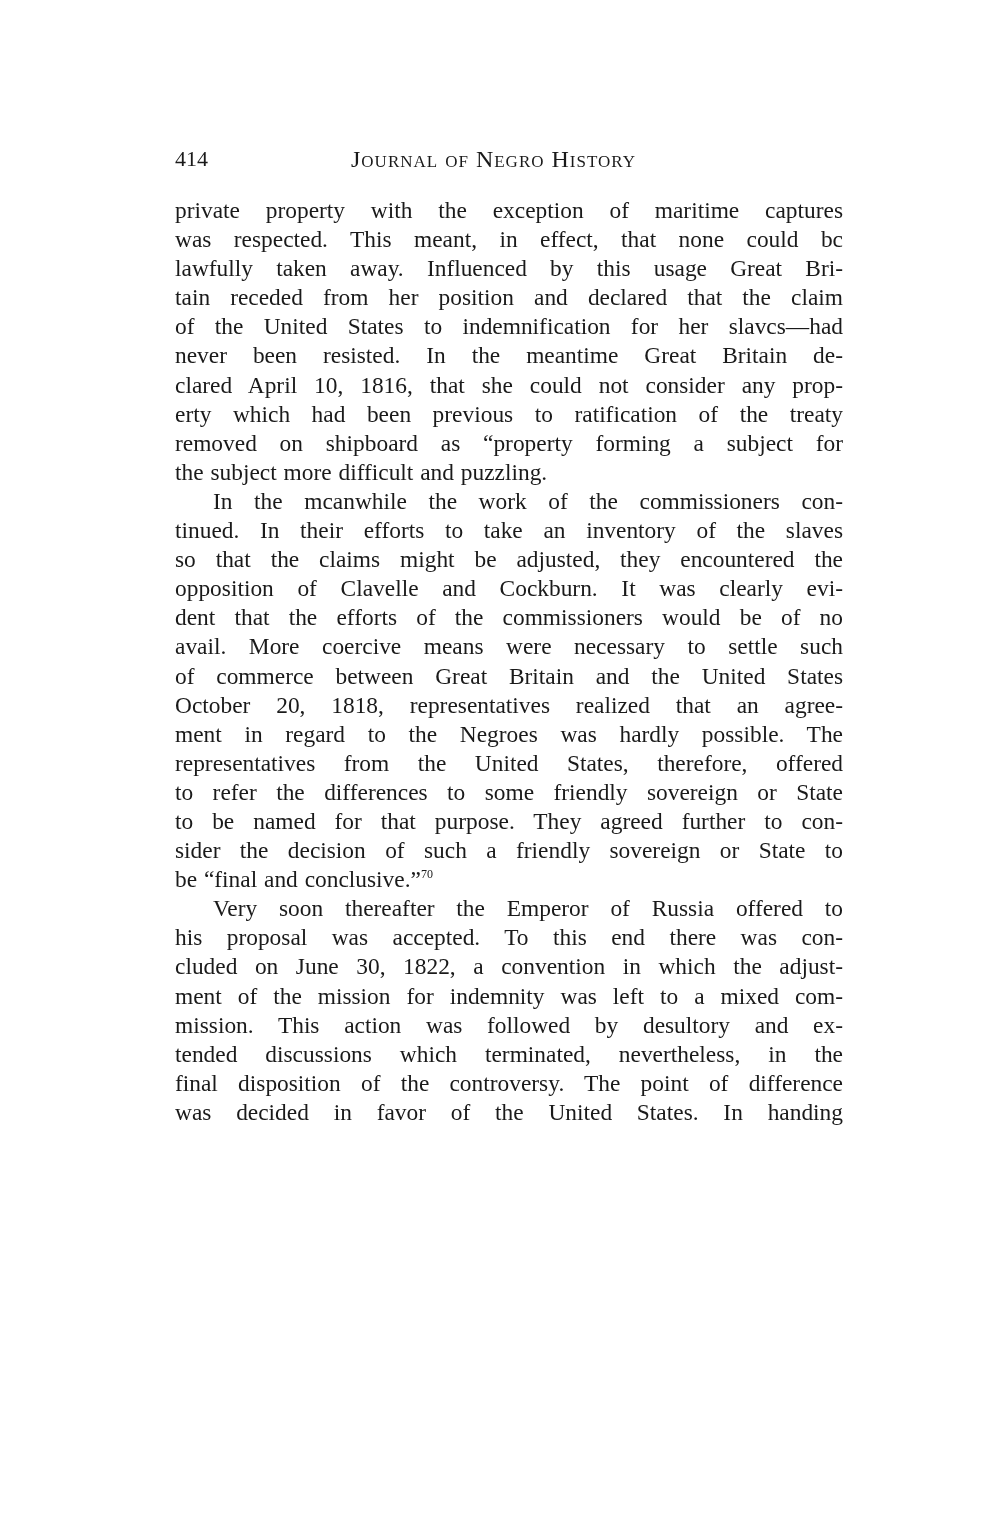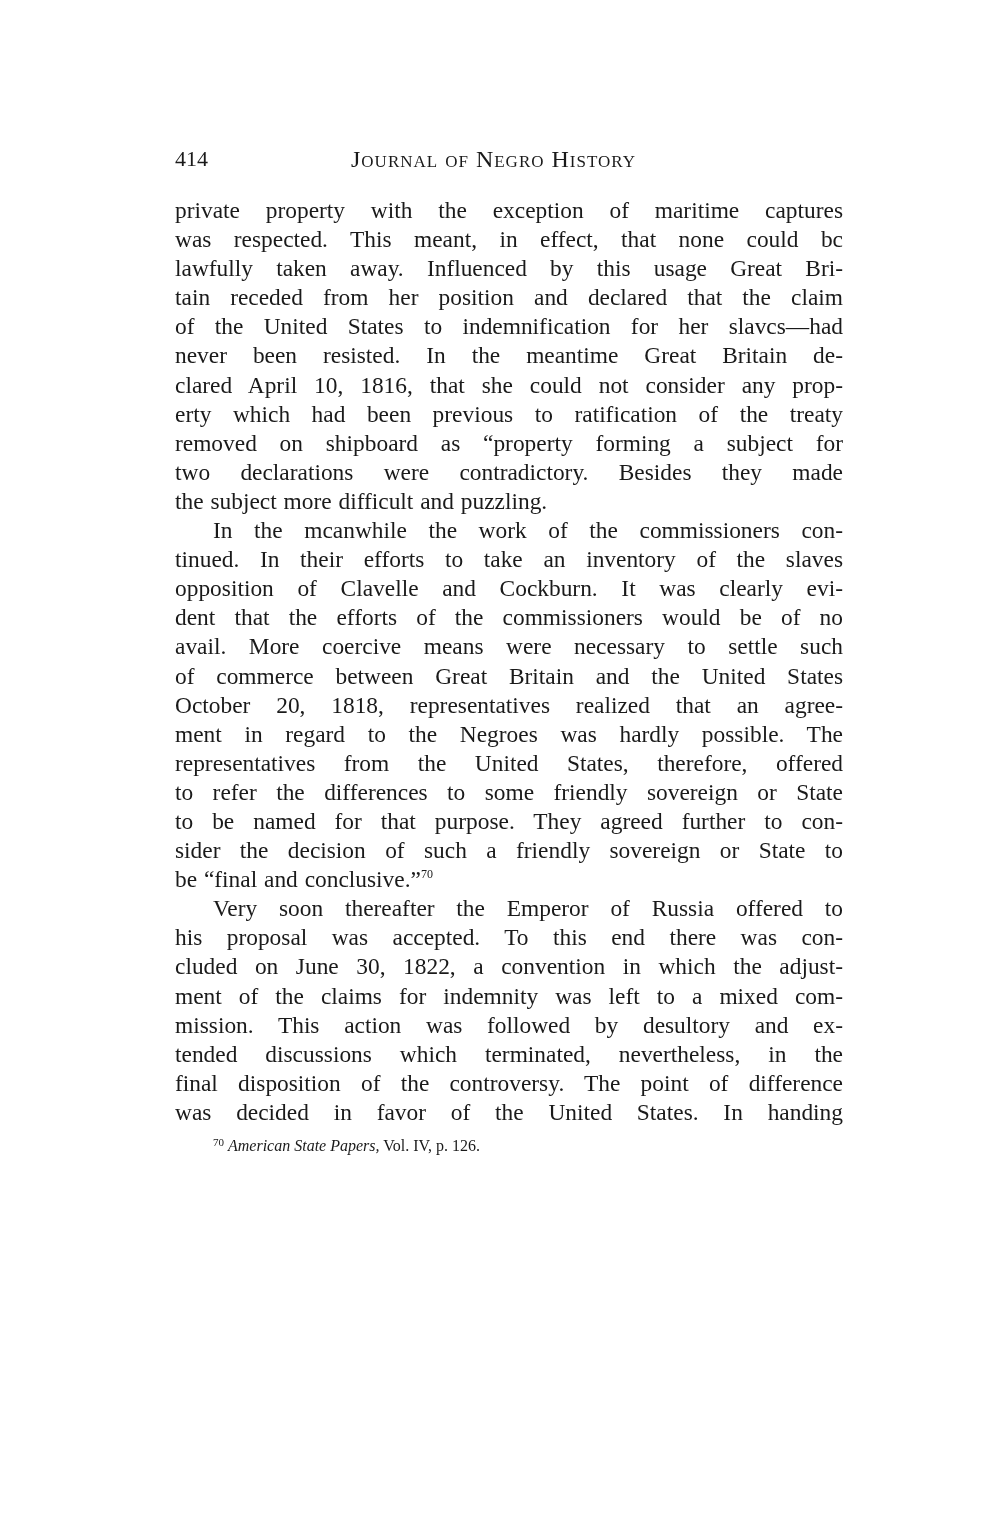--- a/index.html
+++ b/index.html
@@ -95,49 +95,45 @@
     <div class="paragraph">
       <span class="line">private property with the exception of maritime captures</span>
       <span class="line">was respected.  This meant, in effect, that none could bc</span>
       <span class="line">lawfully taken away.  Influenced by this usage Great Bri-</span>
       <span class="line">tain receded from her position and declared that the claim</span>
       <span class="line">of the United States to indemnification for her slavcs—had</span>
       <span class="line">never been resisted.  In the meantime Great Britain de-</span>
       <span class="line">clared April 10, 1816, that she could not consider any prop-</span>
       <span class="line">erty which had been previous to ratification of the treaty</span>
       <span class="line">removed on shipboard as “property forming a subject for</span>
-      <span class="line">two declarations were contradictory.  Besides they made</span>
       <span class="line last">the subject more difficult and puzzling.</span>
     </div>
 
     <div class="paragraph">
       <span class="line indent">In the mcanwhile the work of the commissioners con-</span>
       <span class="line">tinued.  In their efforts to take an inventory of the slaves</span>
+      <span class="line">so that the claims might be adjusted, they encountered the</span>
       <span class="line">opposition of Clavelle and Cockburn.  It was clearly evi-</span>
       <span class="line">dent that the efforts of the commissioners would be of no</span>
       <span class="line">avail.  More coercive means were necessary to settle such</span>
       <span class="line">of commerce between Great Britain and the United States</span>
       <span class="line">October 20, 1818, representatives realized that an agree-</span>
       <span class="line">ment in regard to the Negroes was hardly possible.  The</span>
       <span class="line">representatives from the United States, therefore, offered</span>
       <span class="line">to refer the differences to some friendly sovereign or State</span>
       <span class="line">to be named for that purpose.  They agreed further to con-</span>
       <span class="line">sider the decision of such a friendly sovereign or State to</span>
       <span class="line last"><span>be “final and conclusive.”</span><sup class="fn-ref">70</sup></span>
     </div>
 
     <div class="paragraph">
       <span class="line indent">Very soon thereafter the Emperor of Russia offered to</span>
       <span class="line">his proposal was accepted.  To this end there was con-</span>
       <span class="line">cluded on June 30, 1822, a convention in which the adjust-</span>
-      <span class="line">ment of the claims for indemnity was left to a mixed com-</span>
+      <span class="line">ment of the mission for indemnity was left to a mixed com-</span>
       <span class="line">mission.  This action was followed by desultory and ex-</span>
       <span class="line">tended discussions which terminated, nevertheless, in the</span>
       <span class="line">final disposition of the controversy.  The point of difference</span>
       <span class="line">was decided in favor of the United States.  In handing</span>
     </div>
   </div>
 
-  <div class="footnote">
-    <sup>70</sup>
-    <span class="fn-title">American State Papers,</span><span> Vol. IV, p. 126.</span>
-  </div>
 </div>
 
 </body></html>

